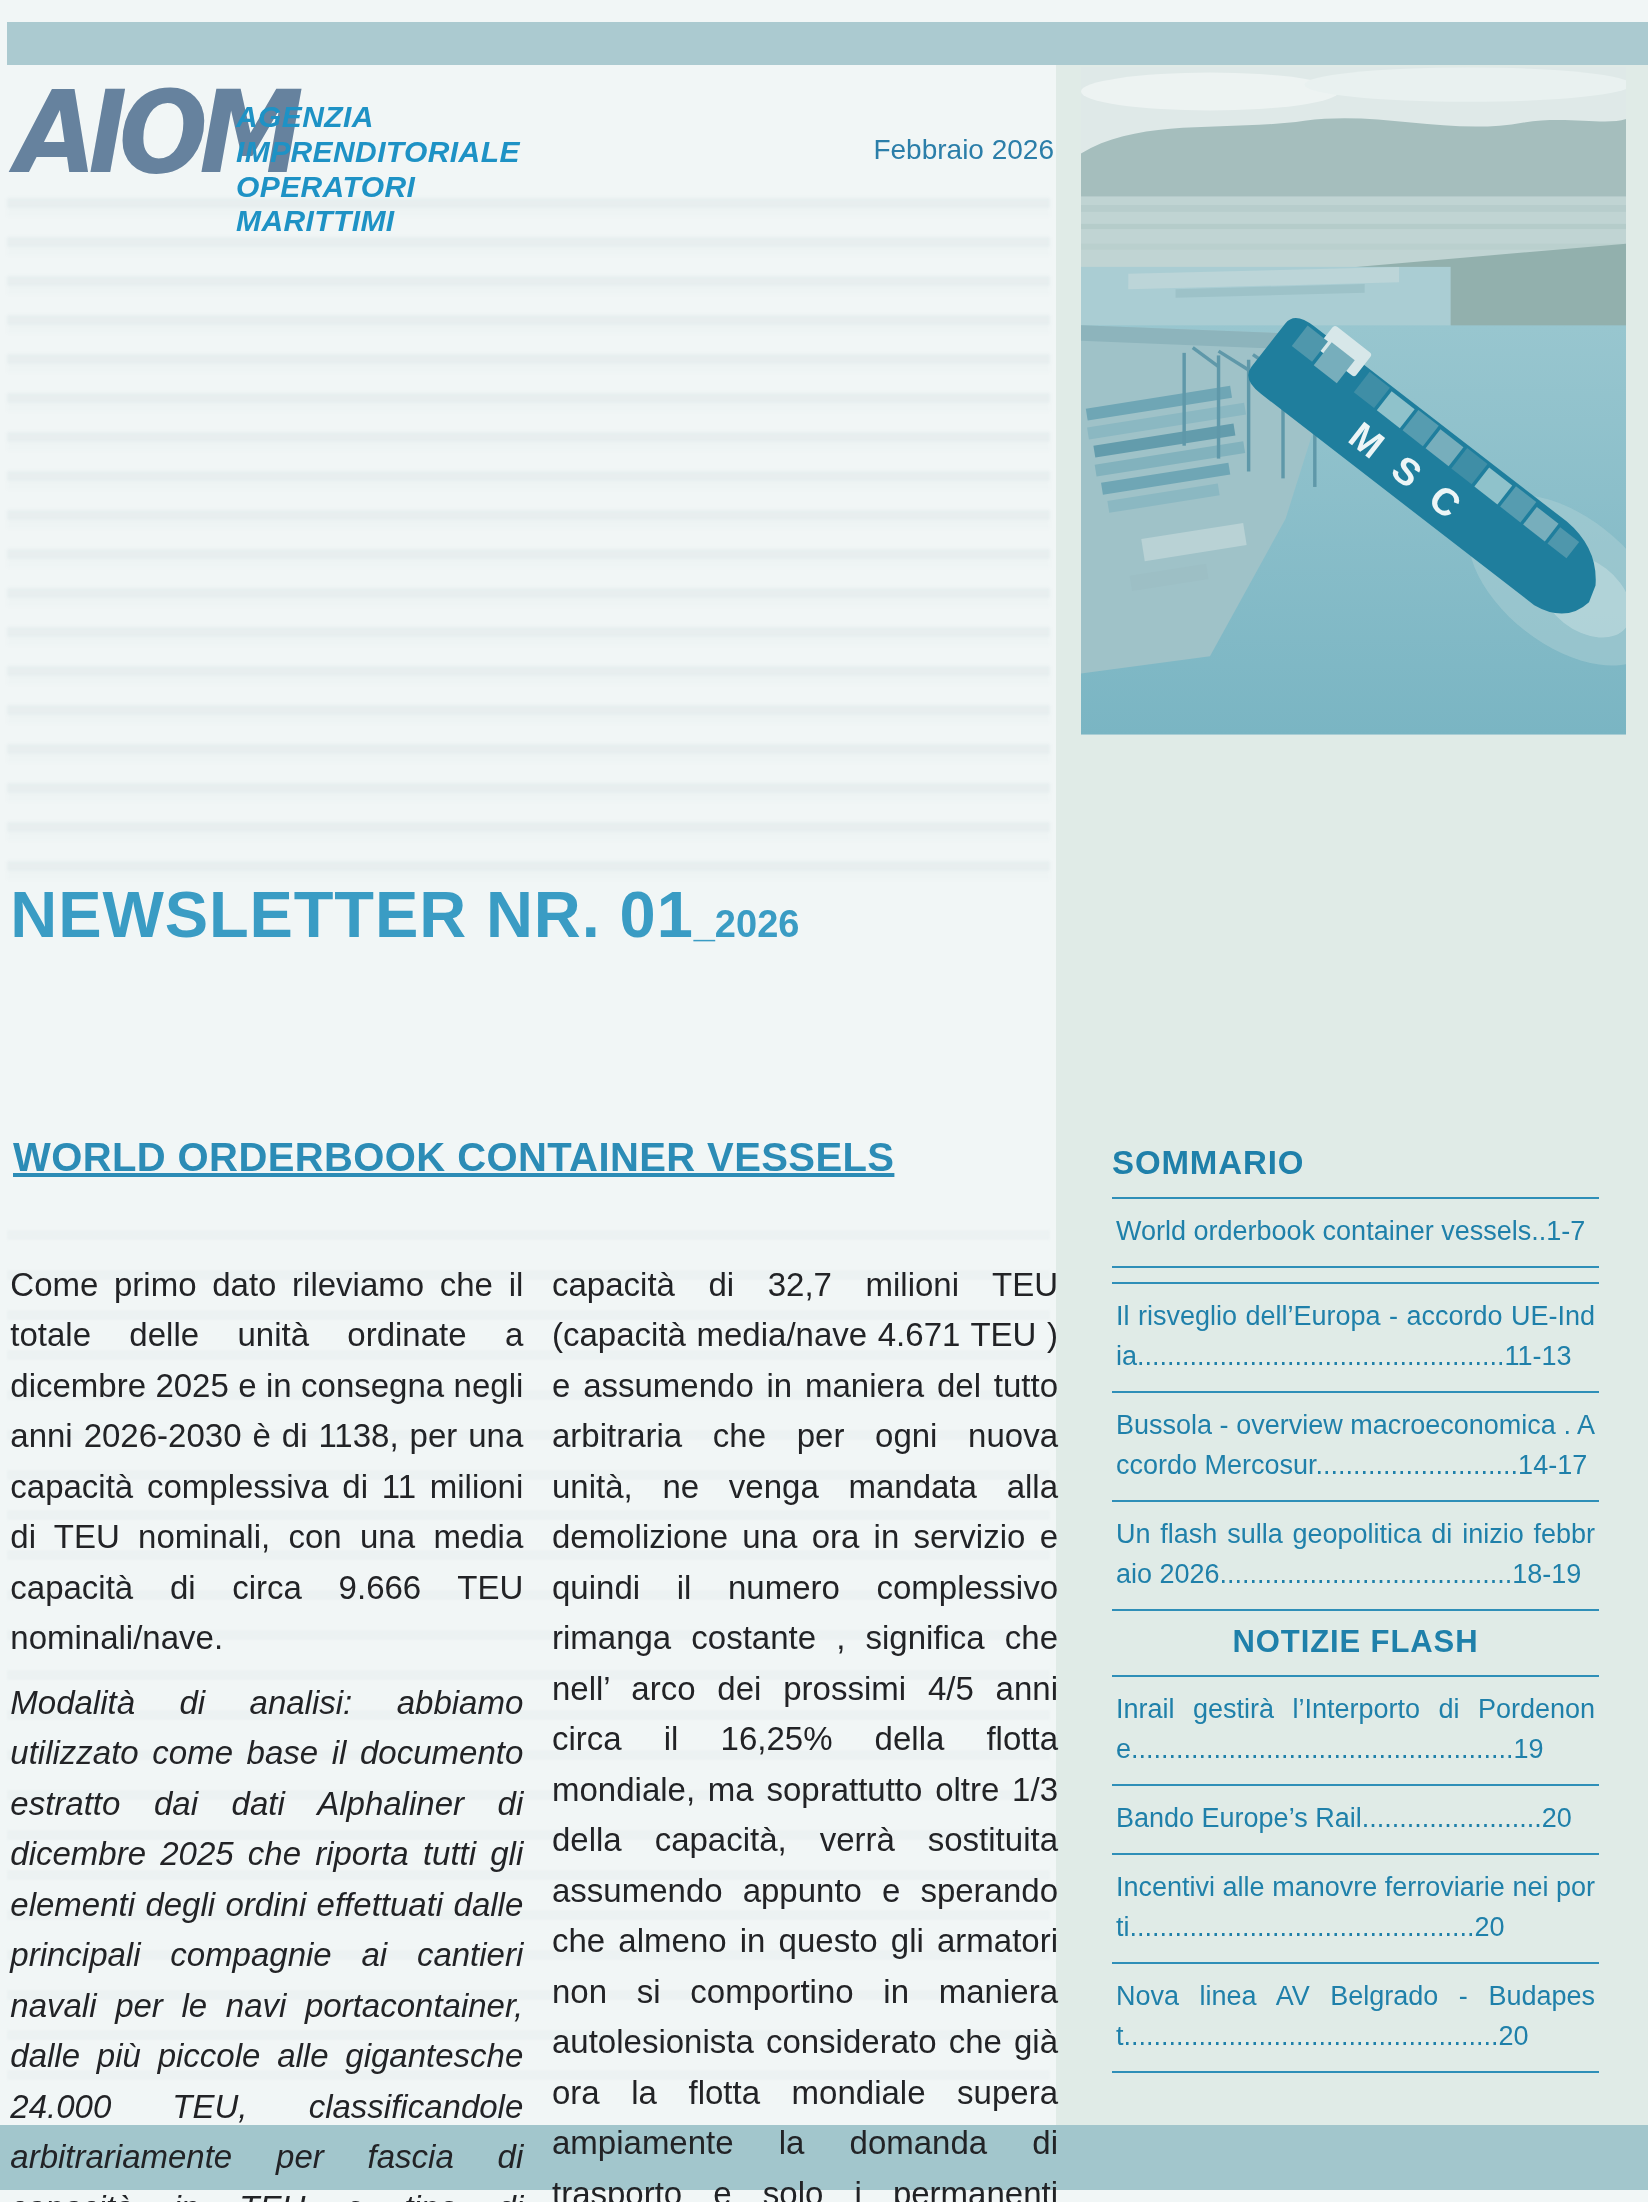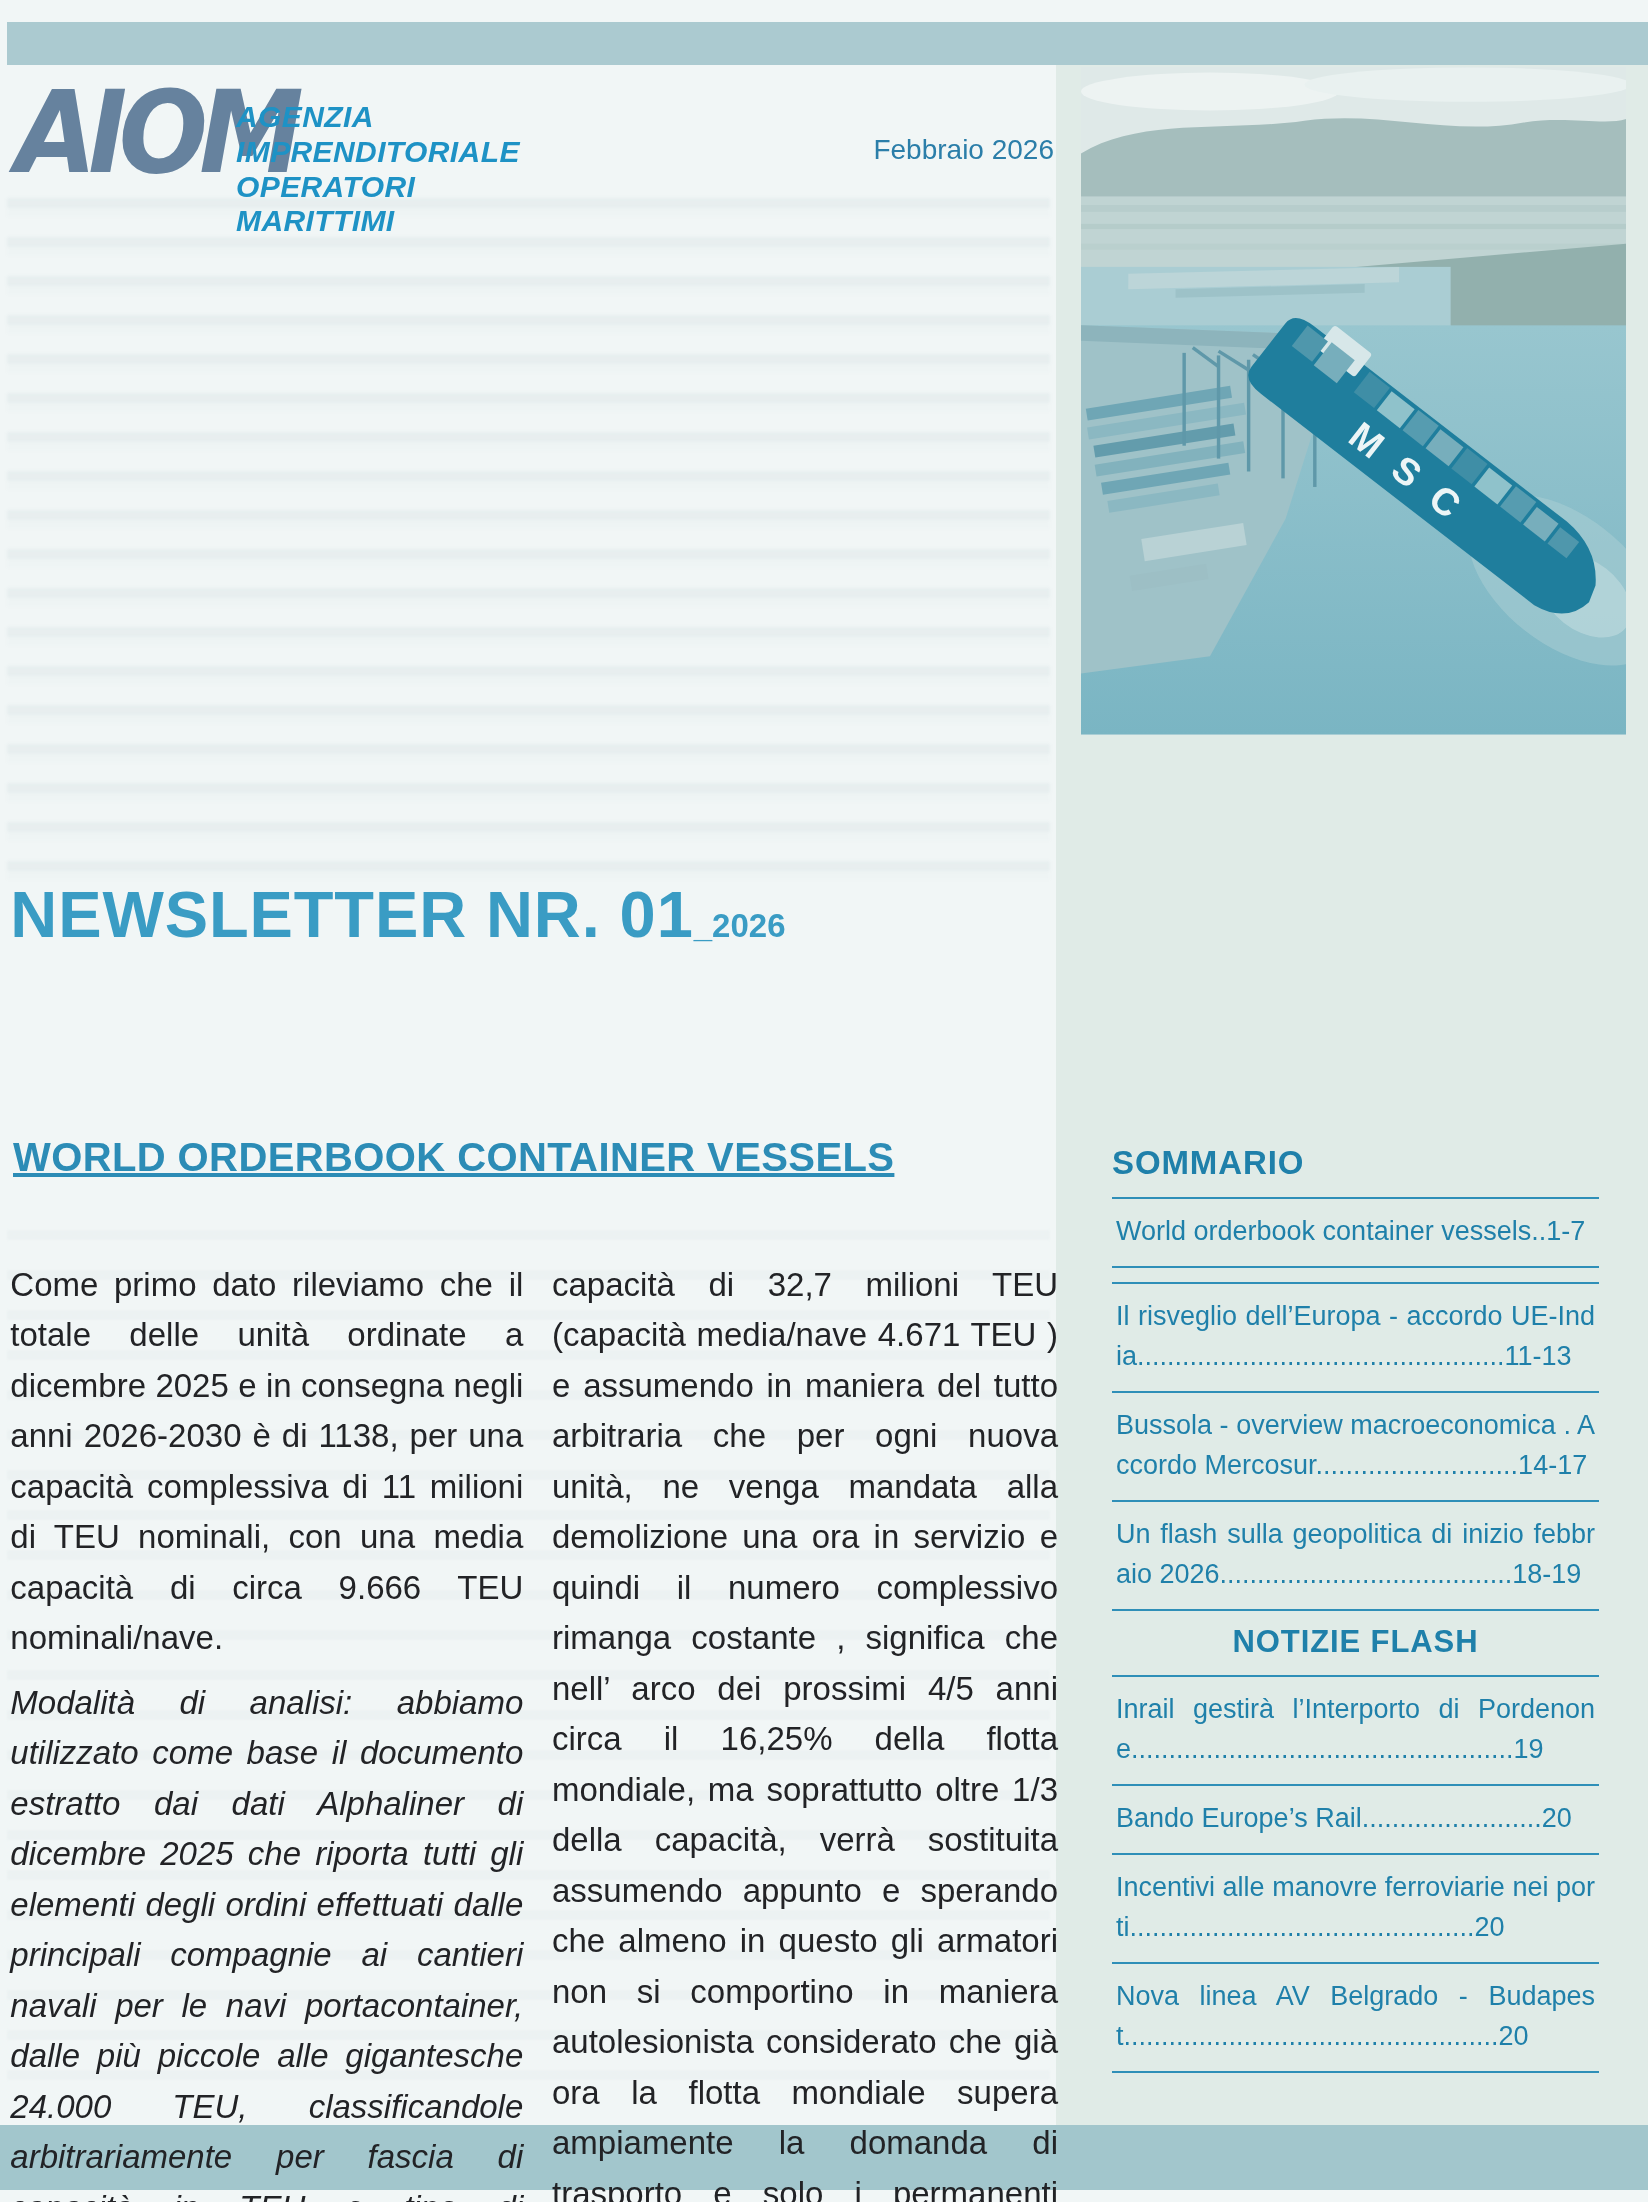--- a/index.html
+++ b/index.html
@@ -59,21 +59,21 @@
   .ship-brand{
     font-family:"Liberation Sans",sans-serif;font-weight:bold;
   }
 
   
   .page-title{
     left:10.3px;top:879px;width:1041px;
     color:#3a9cc4;font-size:65px;font-weight:bold;letter-spacing:0.9px;
     line-height:1.1;white-space:nowrap;
   }
-  .page-title .suffix{font-size:33px;letter-spacing:0;}
+  .page-title .suffix{font-size:38px;letter-spacing:0;}
 
   
   .article-heading{
     left:12px;top:1134px;width:1032px;
     color:#2c8cb6;font-size:40px;font-weight:bold;letter-spacing:0.4px;
   }
   .col{
     top:1260px;color:#222326;font-size:33px;line-height:1.53;
     text-align:justify;
   }

